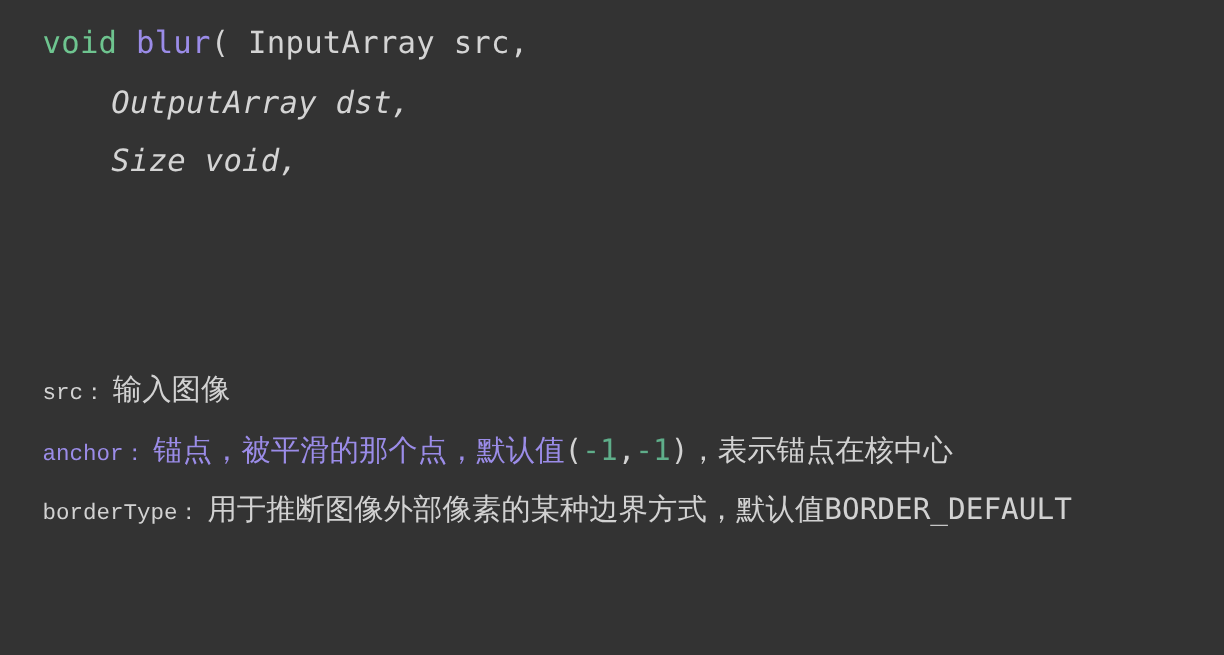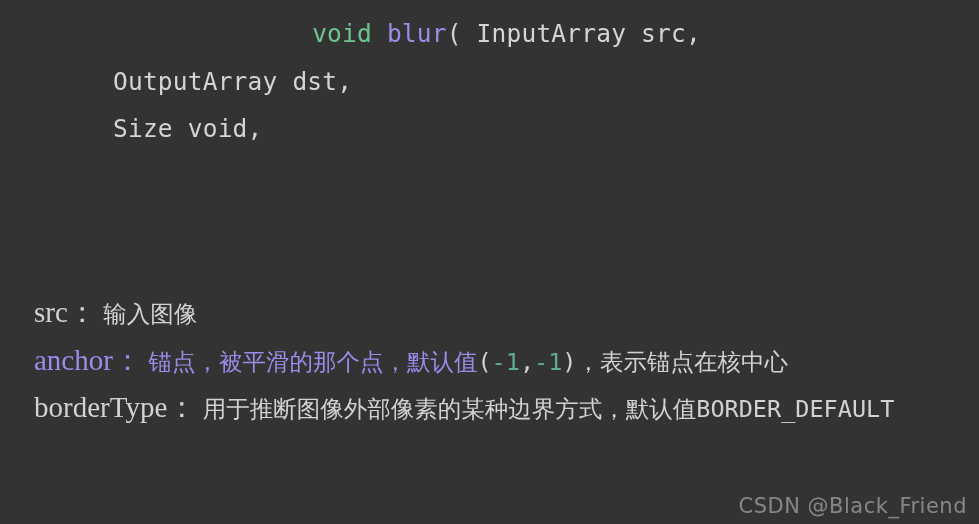--- a/index.html
+++ b/index.html
@@ -32,22 +32,22 @@
   }
   .code-line {
     height: 47.5px;
     line-height: 47.5px;
     white-space: pre;
     font-family: "DejaVu Sans Mono", "Liberation Mono", monospace;
     font-size: 24.5px;
     letter-spacing: 0.2px;
     color: #d4d4d4;
   }
-  .code-line.indent-0 { padding-left: 34px; text-align: center; }
-  .code-line.indent-1 { padding-left: 113px; }
+  .code-line.indent-0 { padding-left: 34px; }
+  .code-line.indent-1 { padding-left: 89px; font-style: italic; }
 
   .tok-kw   { color: #6ec48f; }
   .tok-fn   { color: #9b8ce8; }
   .tok-num  { color: #5fae8a; }
   .tok-txt  { color: #d4d4d4; }
 
   
   .desc-block {
     position: absolute;
     left: 0;
@@ -56,26 +56,26 @@
   }
   .desc-line {
     height: 47.5px;
     line-height: 47.5px;
     white-space: pre;
     padding-left: 34px;
     font-size: 23px;
     color: #d2d2d2;
   }
   .desc-name {
-    font-family: Liberation Serif, serif;
-    font-size: 29px;
+    font-family: Liberation Mono, monospace;
+    font-size: 18px;
     color: #d2d2d2;
   }
   .desc-text {
-    font-family: Liberation Sans, sans-serif;
+    font-family: Liberation Serif, serif;
     font-size: 23.5px;
     color: #d2d2d2;
     margin-top: 16px;
   }
   .desc-line.accent .desc-name,
   .accent-text {
     color: #9b8ce8;
   }
   .mono-inline {
     font-family: "DejaVu Sans Mono", "Liberation Mono", monospace;
@@ -111,15 +111,14 @@
       <div class="code-line indent-1"><span class="tok-txt">OutputArray dst,</span></div>
       <div class="code-line indent-1"><span class="tok-txt">Size void,</span></div>
     </div>
 
   <div class="desc-block">
       <div class="desc-line"><span class="desc-name">src：</span><span class="desc-text"> </span><span class="desc-text">输入图像</span></div>
       <div class="desc-line accent"><span class="desc-name">anchor：</span><span class="desc-text"> </span><span class="desc-text accent-text">锚点，被平滑的那个点，默认值</span><span class="mono-inline">(</span><span class="num-inline">-1</span><span class="mono-inline">,</span><span class="num-inline">-1</span><span class="mono-inline">)</span><span class="desc-text">，表示锚点在核中心</span></div>
       <div class="desc-line"><span class="desc-name">borderType：</span><span class="desc-text"> </span><span class="desc-text">用于推断图像外部像素的某种边界方式，默认值</span><span class="mono-inline">BORDER_DEFAULT</span></div>
     </div>
 
-  <div class="watermark">CSDN @Black_Friend</div>
 
 </div>
 
 </body></html>

